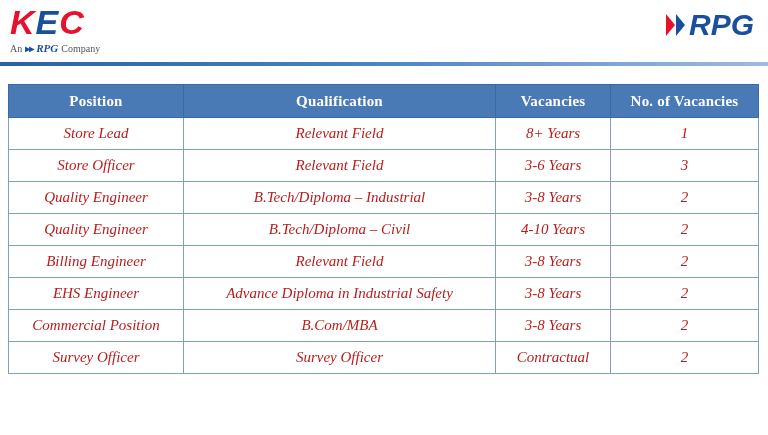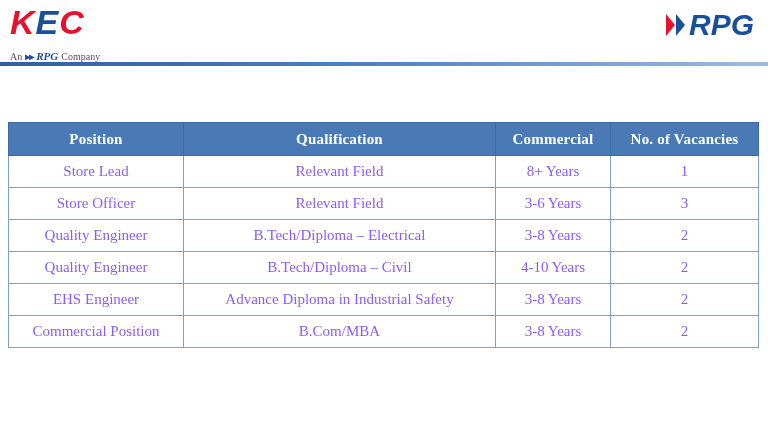--- a/index.html
+++ b/index.html
@@ -47,21 +47,21 @@
   }
   .kec-e {
     color: #1a4f9c;
     font-style: italic;
   }
   .kec-c {
     color: #e8112d;
     font-style: italic;
   }
   .kec-tag {
-    margin-top: 10px;
+    margin-top: 2px;
     font-size: 10px;
     color: #555555;
     font-family: "Liberation Serif", serif;
     display: flex;
     align-items: center;
     gap: 3px;
   }
   .rpg-mini-mark {
     display: inline-block;
     color: #1a4f9c;
@@ -114,21 +114,20 @@
     top: 62px;
     height: 4px;
     background: linear-gradient(to right, #2e5fa3 0%, #4a7fc1 45%, #9dbbe0 100%);
   }
   
   .table-wrap {
     position: absolute;
     left: 8px;
     top: 84px;
     right: 10px;
-    margin-top: 38px;
   }
   table.vacancy {
     border-collapse: collapse;
     width: 750px;
     table-layout: fixed;
   }
   table.vacancy th,
   table.vacancy td {
     border: 1px solid #7f9fc4;
     text-align: center;
@@ -139,22 +138,23 @@
     color: #ffffff;
     font-weight: bold;
     font-size: 15px;
     height: 30px;
     letter-spacing: 0.2px;
     border-color: #3a69a4;
   }
   table.vacancy td {
     height: 29px;
     font-size: 15px;
-    color: #8b5cf6;
-    background: #ffffff;
+    color: #b91c1c;
+    background: #ffffff;
+    font-style: italic;
   }
   col.c-position { width: 175px; }
   col.c-qual { width: 312px; }
   col.c-exp { width: 115px; }
   col.c-vac { width: 148px; }
 </style>
 </head>
 <body>
 
 <div class="page">
@@ -191,58 +191,70 @@
       <colgroup>
         <col class="c-position">
         <col class="c-qual">
         <col class="c-exp">
         <col class="c-vac">
       </colgroup>
       <thead>
         <tr>
           <th>Position</th>
           <th>Qualification</th>
-          <th>Commercial</th>
+          <th>Vacancies</th>
           <th>No. of Vacancies</th>
         </tr>
       </thead>
       <tbody>
         <tr>
           <td>Store Lead</td>
           <td>Relevant Field</td>
           <td>8+ Years</td>
           <td>1</td>
         </tr>
         <tr>
           <td>Store Officer</td>
           <td>Relevant Field</td>
           <td>3-6 Years</td>
           <td>3</td>
         </tr>
         <tr>
           <td>Quality Engineer</td>
-          <td>B.Tech/Diploma – Electrical</td>
+          <td>B.Tech/Diploma – Industrial</td>
           <td>3-8 Years</td>
           <td>2</td>
         </tr>
         <tr>
           <td>Quality Engineer</td>
           <td>B.Tech/Diploma – Civil</td>
           <td>4-10 Years</td>
           <td>2</td>
         </tr>
         <tr>
+          <td>Billing Engineer</td>
+          <td>Relevant Field</td>
+          <td>3-8 Years</td>
+          <td>2</td>
+        </tr>
+        <tr>
           <td>EHS Engineer</td>
           <td>Advance Diploma in Industrial Safety</td>
           <td>3-8 Years</td>
           <td>2</td>
         </tr>
         <tr>
           <td>Commercial Position</td>
           <td>B.Com/MBA</td>
           <td>3-8 Years</td>
+          <td>2</td>
+        </tr>
+        <tr>
+          <td>Survey Officer</td>
+          <td>Survey Officer</td>
+          <td>Contractual</td>
           <td>2</td>
         </tr>
       </tbody>
     </table>
   </div>
 
 </div>
 
 </body></html>

